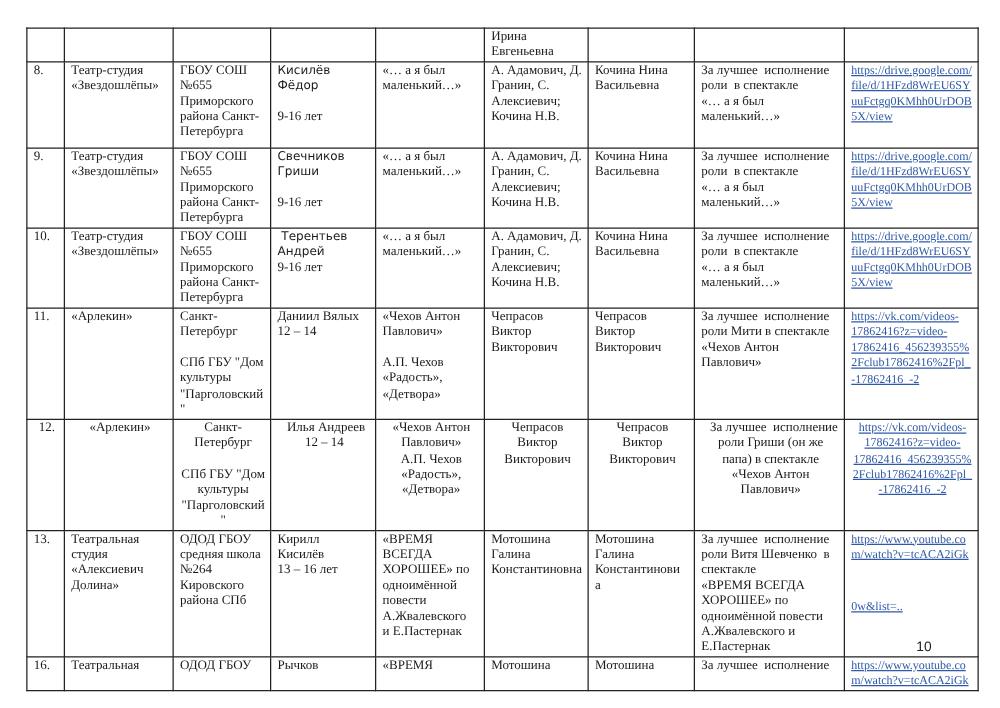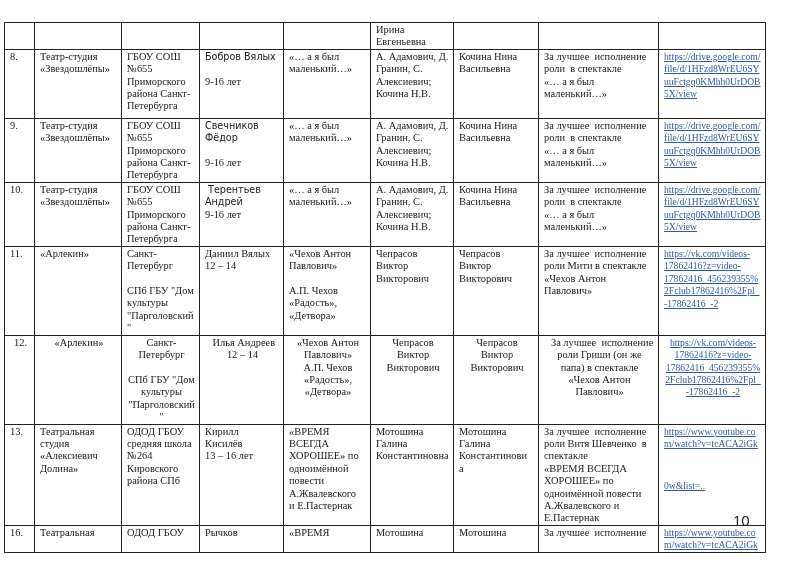--- a/index.html
+++ b/index.html
@@ -1,30 +1,30 @@
 <!DOCTYPE html>
 <html><head>
 <meta charset="utf-8">
 <style>
   html, body { margin: 0; padding: 0; background: #ffffff; }
   body { width: 800px; height: 566px; position: relative; overflow: hidden;
          font-family: "Liberation Serif", serif; color: #1a1a1a; }
   .page { position: absolute; left: 0; top: 0; width: 800px; height: 566px; background: #fff; }
-  table.grid { position: absolute; left: 4px; top: 22px; border-collapse: collapse;
+  table.grid { position: absolute; left: 21px; top: 22px; border-collapse: collapse;
                table-layout: fixed; width: 761px; }
   table.grid td { border: 1px solid #222; vertical-align: top; padding: 1px 3px 0 5px;
                   font-size: 10.4px; line-height: 12.4px; overflow: hidden; word-wrap: break-word; }
   td.num { padding-left: 6px; }
   .line { display: block; white-space: pre-wrap; }
   .sans { font-family: "DejaVu Sans", sans-serif; font-size: 9.6px; }
   .gap { display: block; height: 12.4px; }
   a.link { color: #2f5aa8; text-decoration: underline; font-size: 9.6px; line-height: 12.4px;
            word-break: break-all; display: block; }
   .pagenum { position: absolute; left: 733px; top: 512px; font-family: "Liberation Sans", sans-serif;
-             font-size: 15px; color: #222; }
+             font-size: 11px; color: #222; }
 </style>
 </head>
 <body>
 
 <div class="page">
   <table class="grid">
     <colgroup>
       <col style="width:30px">
       <col style="width:87px">
       <col style="width:78px">
@@ -57,21 +57,21 @@
             <span class="line">«Звездошлёпы»</span>
           </td>
           <td>
             <span class="line">ГБОУ СОШ</span>
             <span class="line">№655</span>
             <span class="line">Приморского</span>
             <span class="line">района Санкт-</span>
             <span class="line">Петербурга</span>
           </td>
           <td>
-            <span class="line sans">Бобров Вялых</span>
+            <span class="line sans">Кисилёв Фёдор</span>
             <span class="line gap sans"></span>
             <span class="line">9-16 лет</span>
           </td>
           <td>
             <span class="line">«… а я был</span>
             <span class="line">маленький…»</span>
           </td>
           <td>
             <span class="line">А. Адамович, Д.</span>
             <span class="line">Гранин, С.</span>
@@ -103,21 +103,21 @@
           </td>
           <td>
             <span class="line">ГБОУ СОШ</span>
             <span class="line">№655</span>
             <span class="line">Приморского</span>
             <span class="line">района Санкт-</span>
             <span class="line">Петербурга</span>
           </td>
           <td>
             <span class="line sans">Свечников</span>
-            <span class="line sans">Фёдор</span>
+            <span class="line sans">Гриши</span>
             <span class="line gap sans"></span>
             <span class="line">9-16 лет</span>
           </td>
           <td>
             <span class="line">«… а я был</span>
             <span class="line">маленький…»</span>
           </td>
           <td>
             <span class="line">А. Адамович, Д.</span>
             <span class="line">Гранин, С.</span>

